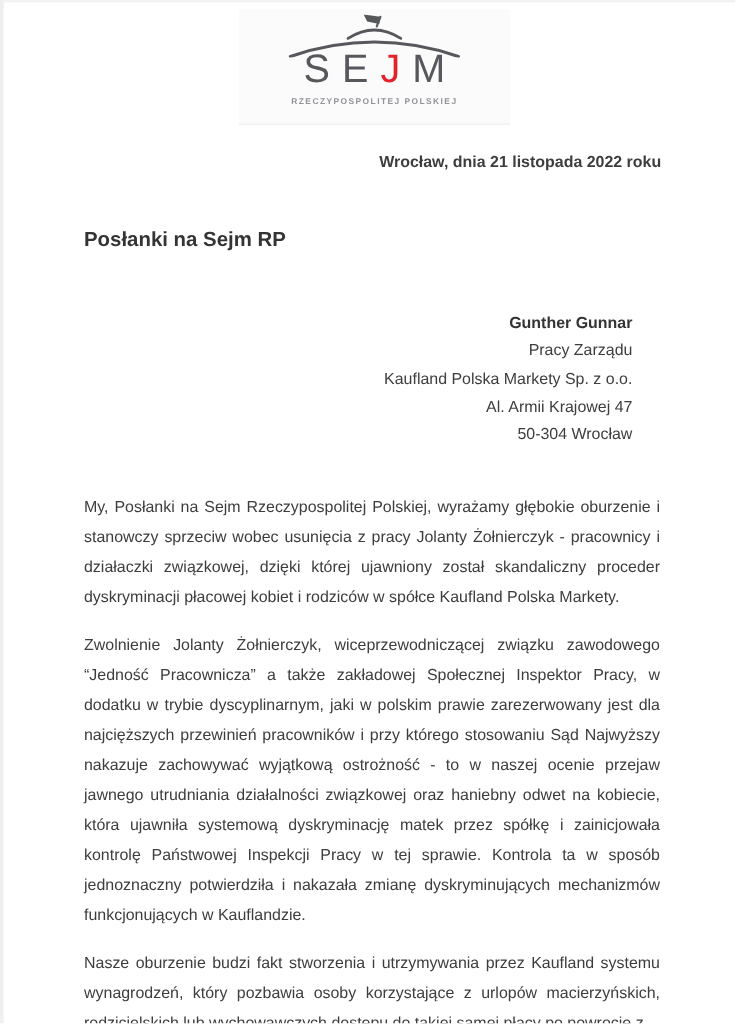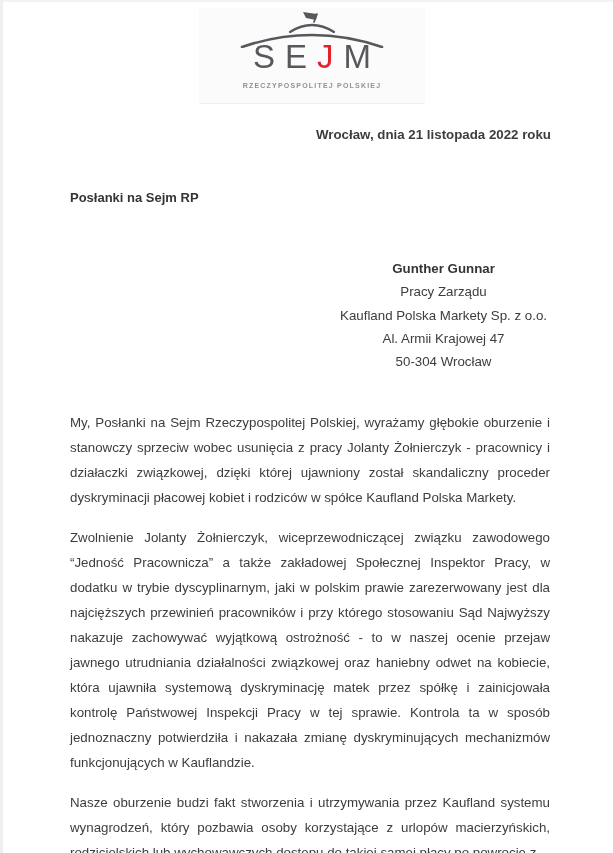--- a/index.html
+++ b/index.html
@@ -28,25 +28,25 @@
   }
   .logo-word .red{color:#e3222b;}
   .logo-subtitle{
     position:absolute;top:74px;left:0;right:0;
     text-align:center;
     font-size:7px;font-weight:700;letter-spacing:1.2px;color:#909297;
   }
 
   
   .date{position:absolute;top:127px;right:62px;font-size:13.3px;color:#3d3d3d;font-weight:bold;}
-  .sender{position:absolute;top:190px;left:70px;font-size:13px;font-weight:700;color:#343434;}
+  .sender{position:absolute;top:190px;left:70px;font-size:17px;font-weight:700;color:#343434;}
 
   .recipient{
-    position:absolute;top:257px;right:66px;
-    text-align:center;font-size:13.3px;line-height:23.3px;color:#3d3d3d;
+    position:absolute;top:257px;right:86px;
+    text-align:right;font-size:13.3px;line-height:23.3px;color:#3d3d3d;
   }
   .recipient .r-name{font-weight:700;color:#343434;}
 
   
   .body-text{
     position:absolute;top:410px;left:70px;width:480px;
     font-size:13.3px;line-height:25px;
     text-align:justify;text-justify:inter-word;
     color:#3d3d3d;
   }

